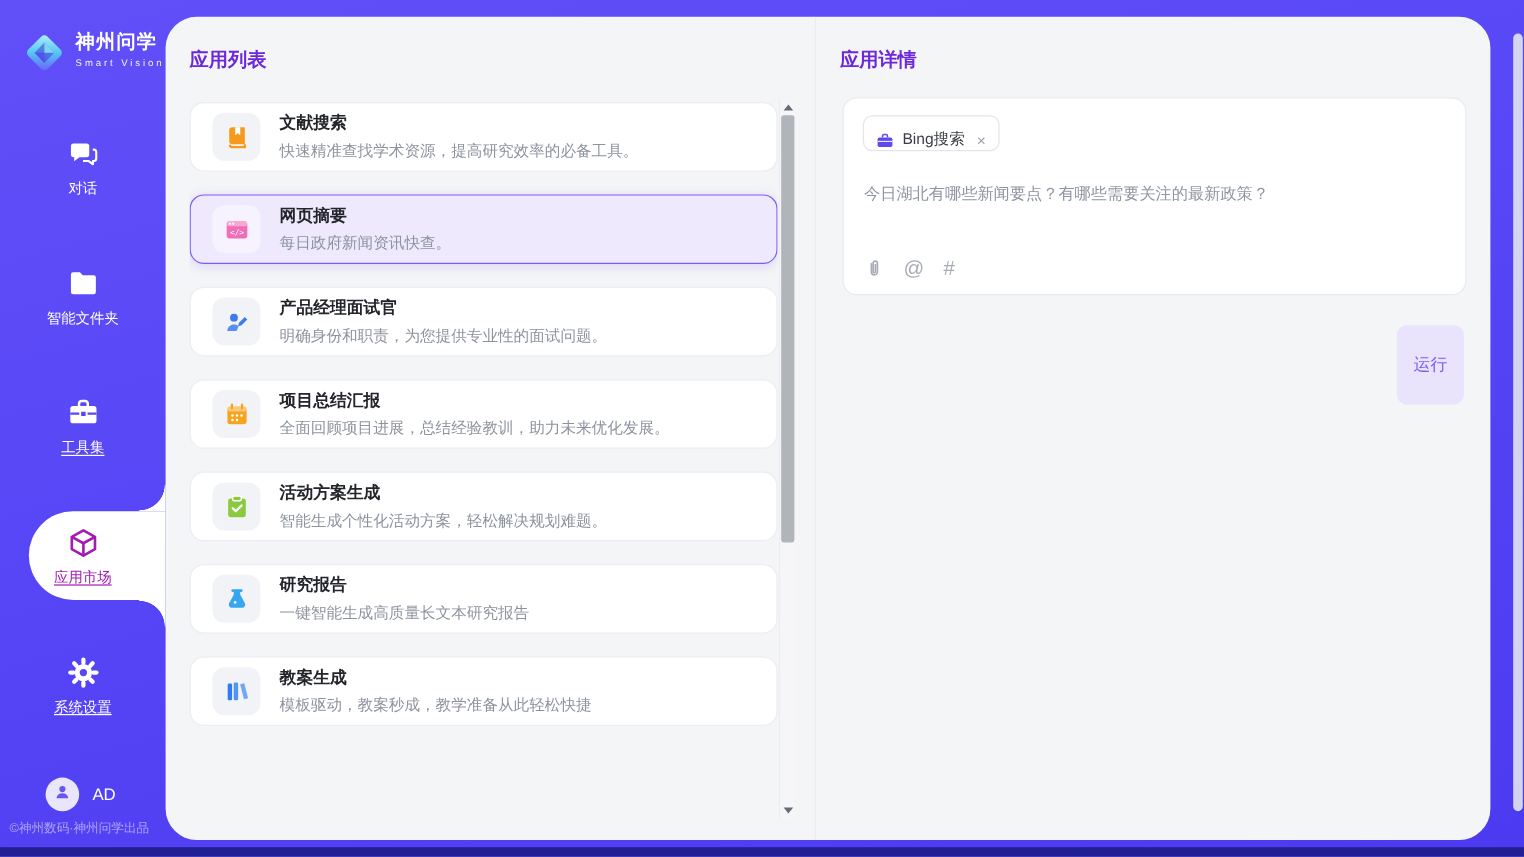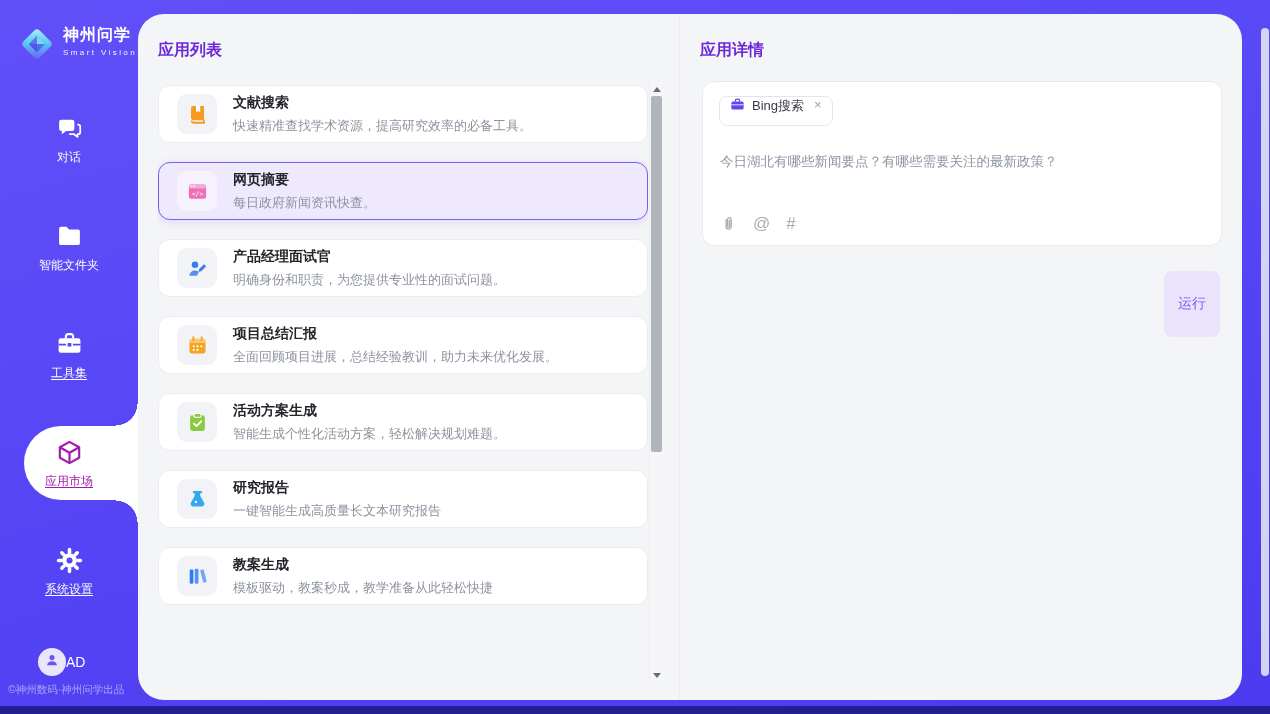--- a/index.html
+++ b/index.html
@@ -27,21 +27,21 @@
   .nav-icon svg { width:27px; height:27px; display:block; }
   .nav-label { font-size:12px; }
   .nav-item.underline .nav-label { text-decoration:underline; text-underline-offset:2px; }
   .nav-item.active { color:#a21caf; }
   .bubble { position:absolute; left:24px; right:0; top:-2px; height:74px; background:#fff;
     border-radius:37px 0 0 37px; z-index:0; }
   .bubble::before { content:""; position:absolute; right:0; top:-22px; width:22px; height:22px;
     background:radial-gradient(22px 22px at 0 0, rgba(255,255,255,0) 21px, #fff 21.5px); }
   .bubble::after { content:""; position:absolute; right:0; bottom:-22px; width:22px; height:22px;
     background:radial-gradient(22px 22px at 0 100%, rgba(255,255,255,0) 21px, #fff 21.5px); }
-  .user-row { position:absolute; left:38px; top:648px; display:flex; align-items:center; gap:0; cursor:pointer; }
+  .user-row { position:absolute; left:38px; top:648px; display:flex; align-items:center; gap:11px; cursor:pointer; }
   .avatar { width:28px; height:28px; border-radius:50%; background:#e9e6fb; display:flex;
     align-items:center; justify-content:center; color:#6b57f0; }
   .avatar svg { width:16px; height:16px; }
   .user-name { color:#fff; font-size:14px; }
   .sidebar-footer { position:absolute; left:8px; top:683px; font-size:10.5px; color:rgba(255,255,255,.5); white-space:nowrap; }
   
   .content { position:absolute; left:138px; top:14px; width:1104px; height:686px;
     background:#f4f5f7; border-radius:26px; overflow:hidden; }
   .panel-title { margin:26px 0 0 20px; font-size:16px; font-weight:700; color:#6d28d9; }
   
@@ -67,21 +67,21 @@
     border-right:4px solid transparent; border-bottom:5px solid #676c76; }
   .tri-down { width:0; height:0; margin:5px auto 0; border-left:4px solid transparent;
     border-right:4px solid transparent; border-top:5px solid #676c76; }
   .sb-thumb { position:absolute; left:1px; top:14px; width:11px; height:356px;
     background:#b0b4bb; border-radius:2px; cursor:grab; }
   
   .panel-detail { position:absolute; left:542px; top:0; right:0; height:100%; }
   .input-card { position:absolute; left:22px; top:67px; width:520px; height:165px;
     background:#fff; border:1px solid #e9eaef; border-radius:12px; }
   .tool-tag { position:absolute; left:16px; top:14px; height:30px; display:inline-flex;
-    align-items:flex-start; gap:7px; padding:0 10px; border:1px solid #e4e5ea; border-radius:8px;
+    align-items:flex-end; gap:7px; padding:0 10px; border:1px solid #e4e5ea; border-radius:8px;
     font-size:13px; color:#3a3d45; background:#fff; cursor:pointer; }
   .tool-tag .tag-icon { color:#5f48f2; display:flex; }
   .tool-tag .tag-icon svg { width:15px; height:15px; }
   .tag-close { color:#9ba1ab; font-size:13px; margin-left:3px; cursor:pointer; }
   .question { position:absolute; left:17px; top:70px; right:16px; font-size:13.5px;
     color:#8e95a2; line-height:1.5; cursor:text; }
   .composer-row { position:absolute; left:17px; bottom:13px; display:flex; gap:16px;
     align-items:center; color:#a7acb6; }
   .ci { font-size:17px; line-height:1; cursor:pointer; display:flex; align-items:center; }
   .ci svg { width:17px; height:17px; display:block; }

